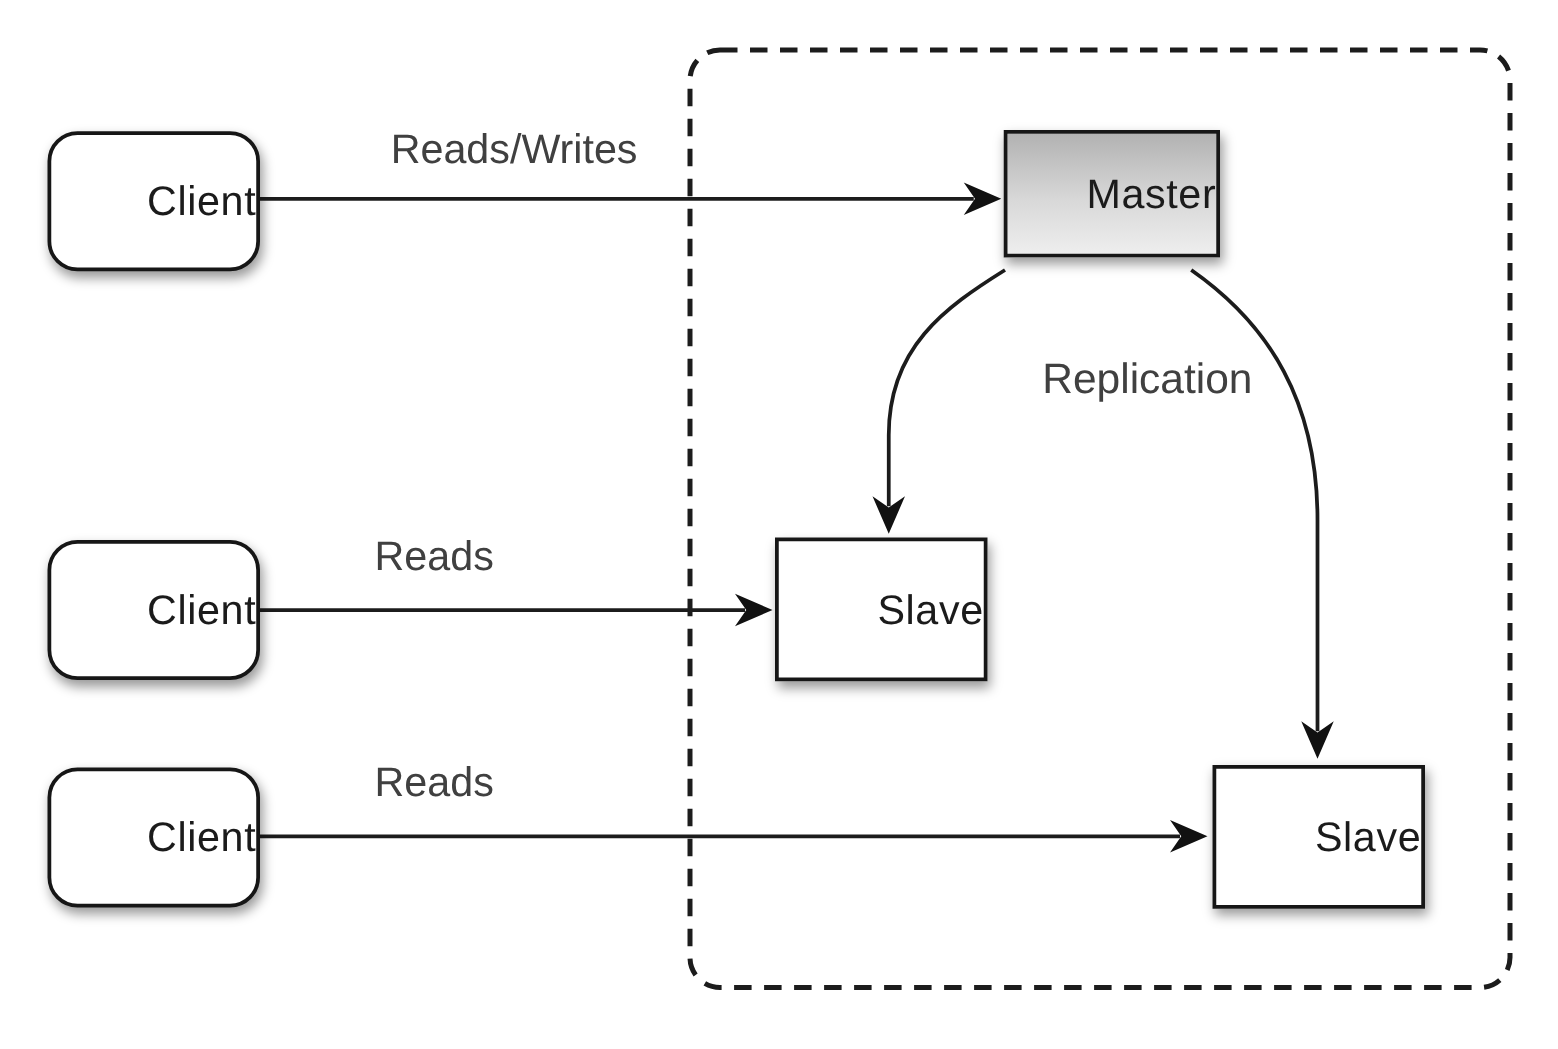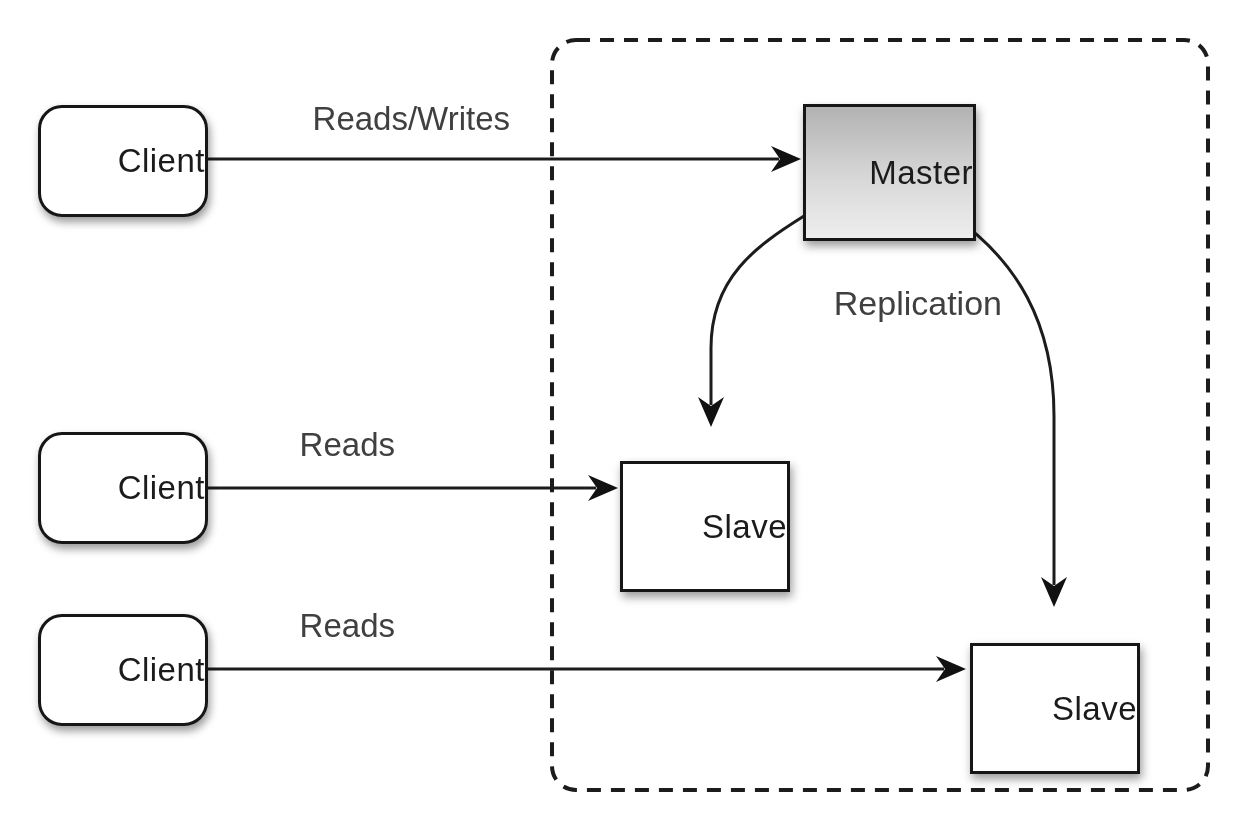--- a/index.html
+++ b/index.html
@@ -37,27 +37,26 @@
   .client {
     width: 170px;
     height: 112px;
     border-radius: 24px;
   }
   .client-1 { left: 38px;  top: 105px; }
   .client-2 { left: 38px;  top: 432px; }
   .client-3 { left: 38px;  top: 614px; }
   .master {
     left: 803px; top: 104px;
-    width: 173px; height: 137px;
+    width: 173px; height: 102px;
     background: linear-gradient(180deg, #b2b2b2 0%, #d8d8d8 55%, #eeeeee 100%);
   }
   .slave {
     width: 170px;
-    height: 131px;
-    margin-top: 31px;
+    height: 115px;
   }
   .slave-1 { left: 620px; top: 430px; }
   .slave-2 { left: 970px; top: 612px; }
   .edge-label {
     position: absolute;
     color: #404040;
     font-size: 33px;
     text-align: right;
     white-space: nowrap;
   }

